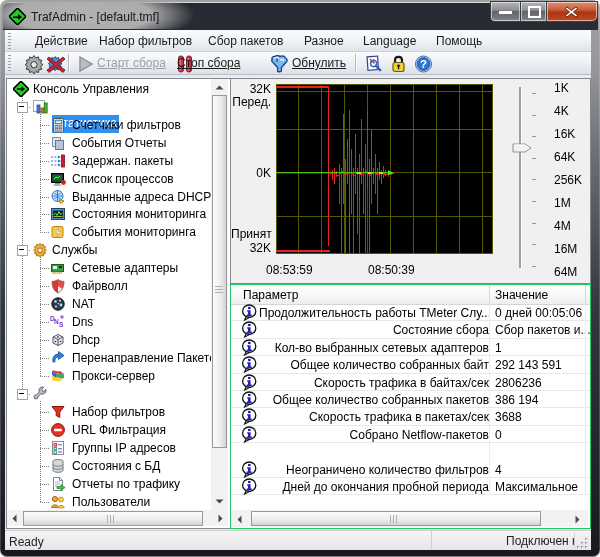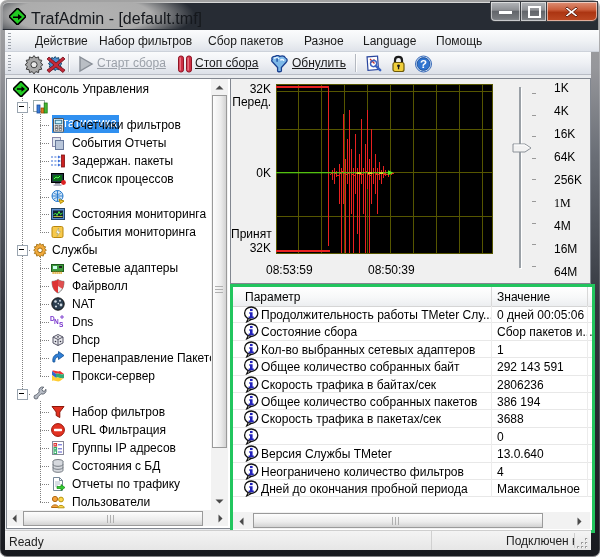--- a/index.html
+++ b/index.html
@@ -6,50 +6,50 @@
   font-family:"Liberation Sans",sans-serif;font-size:12px;background:#fff;}
 
 #frame{position:absolute;left:0;top:0;width:600px;height:557px;
   background:linear-gradient(180deg,#a2a2a2 0%,#96979b 12%,#6a6e76 28%,#33373f 55%,#17191e 100%);
   border-radius:7px 7px 7px 7px;box-shadow:inset 0 -1px 0 rgba(255,255,255,.45), inset -1px 0 0 rgba(255,255,255,.18), inset 1px 0 0 rgba(255,255,255,.18);}
 #titlebar{position:absolute;left:2px;top:2px;width:596px;height:28px;
   background:#272c34;border-radius:6px 6px 0 0;
   box-shadow:inset 0 1px 0 #d8d8d8, inset 1px 0 0 #777c84;}
 #titleglow{position:absolute;left:0px;top:0px;width:210px;height:27px;border-radius:6px 0 0 0;
   background:radial-gradient(ellipse 115px 30px at 80px 13px,#b2b2b2 0%,#acacac 60%,rgba(120,124,132,0) 98%);}
-#titletext{position:absolute;left:29px;top:8px;font-size:16px;color:#15181d;}
+#titletext{position:absolute;left:29px;top:8px;font-size:12px;color:#15181d;}
 #appicon{position:absolute;left:7px;top:6px;}
 
 #capbtns{position:absolute;left:488px;top:0px;width:108px;height:20px;}
 .cb{position:absolute;top:0;height:19px;box-shadow:inset 0 0 0 1px rgba(255,255,255,.55), 0 0 0 1px #3a3d42;}
 #btnmin{left:1px;width:29px;border-radius:0 0 0 4px;}
 #btnmin,#btnmax{background:linear-gradient(180deg,#b4b6b9 0%,#8e9094 42%,#63666b 50%,#75787c 85%,#8b8e92 100%);}
 #btnmax{left:31px;width:25px;}
 #btnclose{left:57px;width:50px;border-radius:0 0 5px 0;
  background:linear-gradient(180deg,#dd9076 0%,#cb5e3c 40%,#ac3512 55%,#bd4a24 100%);}
 .glyph{position:absolute;color:#fff;font-weight:bold;text-shadow:0 0 2px #222;}
 
 #client{position:absolute;left:5px;top:30px;width:586px;height:519px;background:#e9ebee;}
 #menubar{position:absolute;left:0px;top:0px;width:586px;height:21px;border-bottom:1px solid #cdd2da;
-  background:linear-gradient(180deg,#fbfcfd 0%,#f0f2f5 50%,#dfe3ea 100%);padding-left:8px;}
+  background:linear-gradient(180deg,#fbfcfd 0%,#f0f2f5 50%,#dfe3ea 100%);}
 #toolbar{position:absolute;left:0px;top:22px;width:586px;height:22px;
   background:linear-gradient(180deg,#fafbfc 0%,#eef0f4 50%,#dce0e8 100%);
   border-bottom:1px solid #b9bdc5;}
 .grip{position:absolute;left:3px;width:3px;
   background-image:repeating-linear-gradient(180deg,#9aa0a8 0,#9aa0a8 1px,transparent 1px,transparent 3px);}
 .menuitem{position:absolute;top:4px;color:#1a1a1a;}
 .tbtext{position:absolute;top:4px;color:#1a1a1a;text-decoration:underline;}
 .tbsep{position:absolute;top:2px;height:18px;width:1px;background:#b4b8c0;box-shadow:1px 0 0 #fdfdfd;}
 
 #treepanel{position:absolute;left:1px;top:48px;width:223px;height:449px;background:#fff;
   border:1px solid #828790;border-right:none;overflow:hidden;}
 #graphpanel{position:absolute;left:225px;top:48px;width:359px;height:204px;background:#f0f0f0;
   border:1px solid #828790;overflow:hidden;}
 #tablepanel{position:absolute;left:225px;top:254px;width:359px;height:243px;background:#fff;
-  border:3px solid #22c55e;overflow:hidden;}
+  border:1px solid #22c55e;overflow:hidden;text-align:right;}
 
 .trow{position:absolute;height:18px;line-height:17px;white-space:nowrap;color:#000;}
 .ticon{position:absolute;width:16px;height:16px;}
 .sel{background:#3090f0;color:#fff;padding:0 2px;margin-top:16px;}
 .ebox{position:absolute;width:9px;height:9px;background:#fff;border:1px solid #9aa5b0;}
 .ebox:after{content:"";position:absolute;left:1px;top:3px;width:5px;height:1px;background:#000;}
 .dotv{position:absolute;width:1px;background-image:repeating-linear-gradient(180deg,#808080 0,#808080 1px,transparent 1px,transparent 2px);}
 .doth{position:absolute;height:1px;background-image:repeating-linear-gradient(90deg,#808080 0,#808080 1px,transparent 1px,transparent 2px);}
 
 .sbv{position:absolute;background:#f0f0f0;}
@@ -136,21 +136,21 @@
         <rect x="3" y="7.5" width="11" height="9" rx="2" fill="#f0cf3c" stroke="#6e5a08" stroke-width="1.2"></rect>
         <circle cx="8.5" cy="10.8" r="1.4" fill="#1a1a1a"></circle>
         <rect x="7.9" y="11.3" width="1.3" height="3" fill="#1a1a1a"></rect>
       </svg>
     <svg style="position:absolute;left:409px;top:3px;" width="19" height="18" viewBox="0 0 19 18">
         <circle cx="9.5" cy="9" r="8" fill="#cfe4f8" stroke="#3a6ab8" stroke-width="1"></circle>
         <circle cx="9.5" cy="9" r="6.4" fill="#2f74cf" stroke="#16458f" stroke-width="0.8"></circle>
         <text x="9.5" y="13.2" text-anchor="middle" font-size="11.5" font-weight="bold" fill="#fff" font-family="Liberation Sans">?</text>
       </svg>
     <span class="tbtext" style="left:92px;color:#9ba1a9;">Старт сбора</span>
-    <span class="tbtext" style="left:190px;">Стоп сбора</span>
+    <span class="tbtext" style="left:172px;">Стоп сбора</span>
     <span class="tbtext" style="left:287px;">Обнулить</span>
     <div class="tbsep" style="left:63px;"></div>
     <div class="tbsep" style="left:350px;"></div>
   </div>
   <div id="treepanel">
 <div class="dotv" style="left:15px;top:16.8px;height:298.2px"></div>
 <div class="dotv" style="left:33px;top:34.7px;height:118.7px"></div>
 <div class="dotv" style="left:33px;top:178.3px;height:118.7px"></div>
 <div class="dotv" style="left:33px;top:321.9px;height:100.7px"></div>
 <div class="doth" style="left:20px;top:27.7px;width:4px"></div>
@@ -226,20 +226,21 @@
         <rect x="5" y="12" width="5" height="1.6" fill="#889"></rect>
         <rect x="3.5" y="13.5" width="8" height="1.4" fill="#aab"></rect>
         <circle cx="13.5" cy="11.5" r="2.4" fill="#d22"></circle>
       </svg>
 <div class="trow" style="left:65px;top:91.5px">Список процессов</div>
 <svg class="ticon" style="left:43px;top:109.5px" viewBox="0 0 16 16">
         <circle cx="7.5" cy="7" r="5.5" fill="#cfe4f7" stroke="#27c"></circle>
         <path d="M2 7 H13 M7.5 1.5 V12.5 M3.5 3.5 C6 6,9 6,11.5 3.5 M3.5 10.5 C6 8,9 8,11.5 10.5" stroke="#27c" stroke-width="0.9" fill="none"></path>
         <path d="M9 10.5 l5 1.5 l-3.5 2.5 Z" fill="#fc3" stroke="#a80"></path>
       </svg>
+<div class="trow" style="left:65px;top:109.5px">Выданные адреса DHCP</div>
 <svg class="ticon" style="left:43px;top:127.4px" viewBox="0 0 16 16">
         <rect x="1.5" y="2.5" width="13" height="11" fill="#5a8ecf" stroke="#246"></rect>
         <rect x="3" y="4.5" width="10" height="7.5" fill="#123"></rect>
         <path d="M3.5 9 l2 -2 l1.5 2.5 l2 -4 l1.5 3 l2 -1.5" stroke="#4e4" stroke-width="1" fill="none"></path>
         <path d="M3.5 10.5 h9" stroke="#dd4" stroke-width="0.8"></path>
       </svg>
 <div class="trow" style="left:65px;top:127.4px">Состояния мониторинга</div>
 <svg class="ticon" style="left:43px;top:145.4px" viewBox="0 0 16 16">
         <rect x="2" y="2.5" width="11" height="11" rx="1.5" fill="#f7c94c" stroke="#b8860b"></rect>
         <path d="M8.5 4 L6 9 H8 L7 12.5 L10.5 7.5 H8.5 Z" fill="#fff" stroke="#996" stroke-width="0.5"></path>
@@ -382,21 +383,21 @@
 <div class="glab" style="left:0px;top:87px;width:40px;text-align:right;">0K</div>
 <div class="glab" style="left:0px;top:148px;width:40px;text-align:right;">Принят</div>
 <div class="glab" style="left:0px;top:162px;width:40px;text-align:right;">32K</div>
 <div class="glab" style="left:35px;top:184px;">08:53:59</div>
 <div class="glab" style="left:137px;top:184px;">08:50:39</div>
 <div class="glab" style="left:323px;top:2px;">1K</div>
 <div class="glab" style="left:323px;top:25px;text-align:center;">4K</div>
 <div class="glab" style="left:323px;top:48px;">16K</div>
 <div class="glab" style="left:323px;top:71px;">64K</div>
 <div class="glab" style="left:323px;top:94px;">256K</div>
-<div class="glab" style="left:323px;top:117px;font-family:Liberation Serif, serif;">1M</div>
+<div class="glab" style="left:323px;top:117px;">1M</div>
 <div class="glab" style="left:323px;top:140px;">4M</div>
 <div class="glab" style="left:323px;top:163px;">16M</div>
 <div class="glab" style="left:323px;top:186px;">64M</div>
 <div style="position:absolute;left:301px;top:14.0px;width:4px;height:1px;background:#999;"></div>
 <div style="position:absolute;left:301px;top:35.6px;width:4px;height:1px;background:#999;"></div>
 <div style="position:absolute;left:301px;top:57.2px;width:4px;height:1px;background:#999;"></div>
 <div style="position:absolute;left:301px;top:78.8px;width:4px;height:1px;background:#999;"></div>
 <div style="position:absolute;left:301px;top:100.4px;width:4px;height:1px;background:#999;"></div>
 <div style="position:absolute;left:301px;top:122.0px;width:4px;height:1px;background:#999;"></div>
 <div style="position:absolute;left:301px;top:143.6px;width:4px;height:1px;background:#999;"></div>
@@ -548,31 +549,22 @@
         <div class="pcell">Скорость трафика в пакетах/сек</div>
         <div class="vcell">3688</div>
       </div>
 <div class="trowt" style="top:140.8px;height:16.4px">
         <svg style="position:absolute;left:10px;top:0px;" width="17" height="17" viewBox="0 0 17 17">
           <ellipse cx="8.2" cy="7.2" rx="6.6" ry="6.2" fill="#fff" stroke="#111" stroke-width="1.3"></ellipse>
           <path d="M5.2 12.6 L3.6 16 L8.6 13.4 Z" fill="#fff" stroke="#111" stroke-width="1.1"></path>
           <rect x="7" y="2.9" width="2.6" height="2.2" fill="#2222bb"></rect>
           <path d="M6.2 6.2 H9.6 V10.6 H10.8 V12.2 H5.6 V10.6 H7 V7.8 H6.2 Z" fill="#2222bb"></path>
         </svg>
+        <div class="pcell">Собрано Netflow-пакетов</div>
         <div class="vcell">0</div>
-      </div>
-<div class="trowt" style="top:158.2px;height:16.4px">
-        <svg style="position:absolute;left:10px;top:0px;" width="17" height="17" viewBox="0 0 17 17">
-          <ellipse cx="8.2" cy="7.2" rx="6.6" ry="6.2" fill="#fff" stroke="#111" stroke-width="1.3"></ellipse>
-          <path d="M5.2 12.6 L3.6 16 L8.6 13.4 Z" fill="#fff" stroke="#111" stroke-width="1.1"></path>
-          <rect x="7" y="2.9" width="2.6" height="2.2" fill="#2222bb"></rect>
-          <path d="M6.2 6.2 H9.6 V10.6 H10.8 V12.2 H5.6 V10.6 H7 V7.8 H6.2 Z" fill="#2222bb"></path>
-        </svg>
-        <div class="pcell">Версия Службы TMeter</div>
-        <div class="vcell">13.0.640</div>
       </div>
 <div class="trowt" style="top:175.6px;height:16.4px">
         <svg style="position:absolute;left:10px;top:0px;" width="17" height="17" viewBox="0 0 17 17">
           <ellipse cx="8.2" cy="7.2" rx="6.6" ry="6.2" fill="#fff" stroke="#111" stroke-width="1.3"></ellipse>
           <path d="M5.2 12.6 L3.6 16 L8.6 13.4 Z" fill="#fff" stroke="#111" stroke-width="1.1"></path>
           <rect x="7" y="2.9" width="2.6" height="2.2" fill="#2222bb"></rect>
           <path d="M6.2 6.2 H9.6 V10.6 H10.8 V12.2 H5.6 V10.6 H7 V7.8 H6.2 Z" fill="#2222bb"></path>
         </svg>
         <div class="pcell">Неограничено количество фильтров</div>
         <div class="vcell">4</div>

